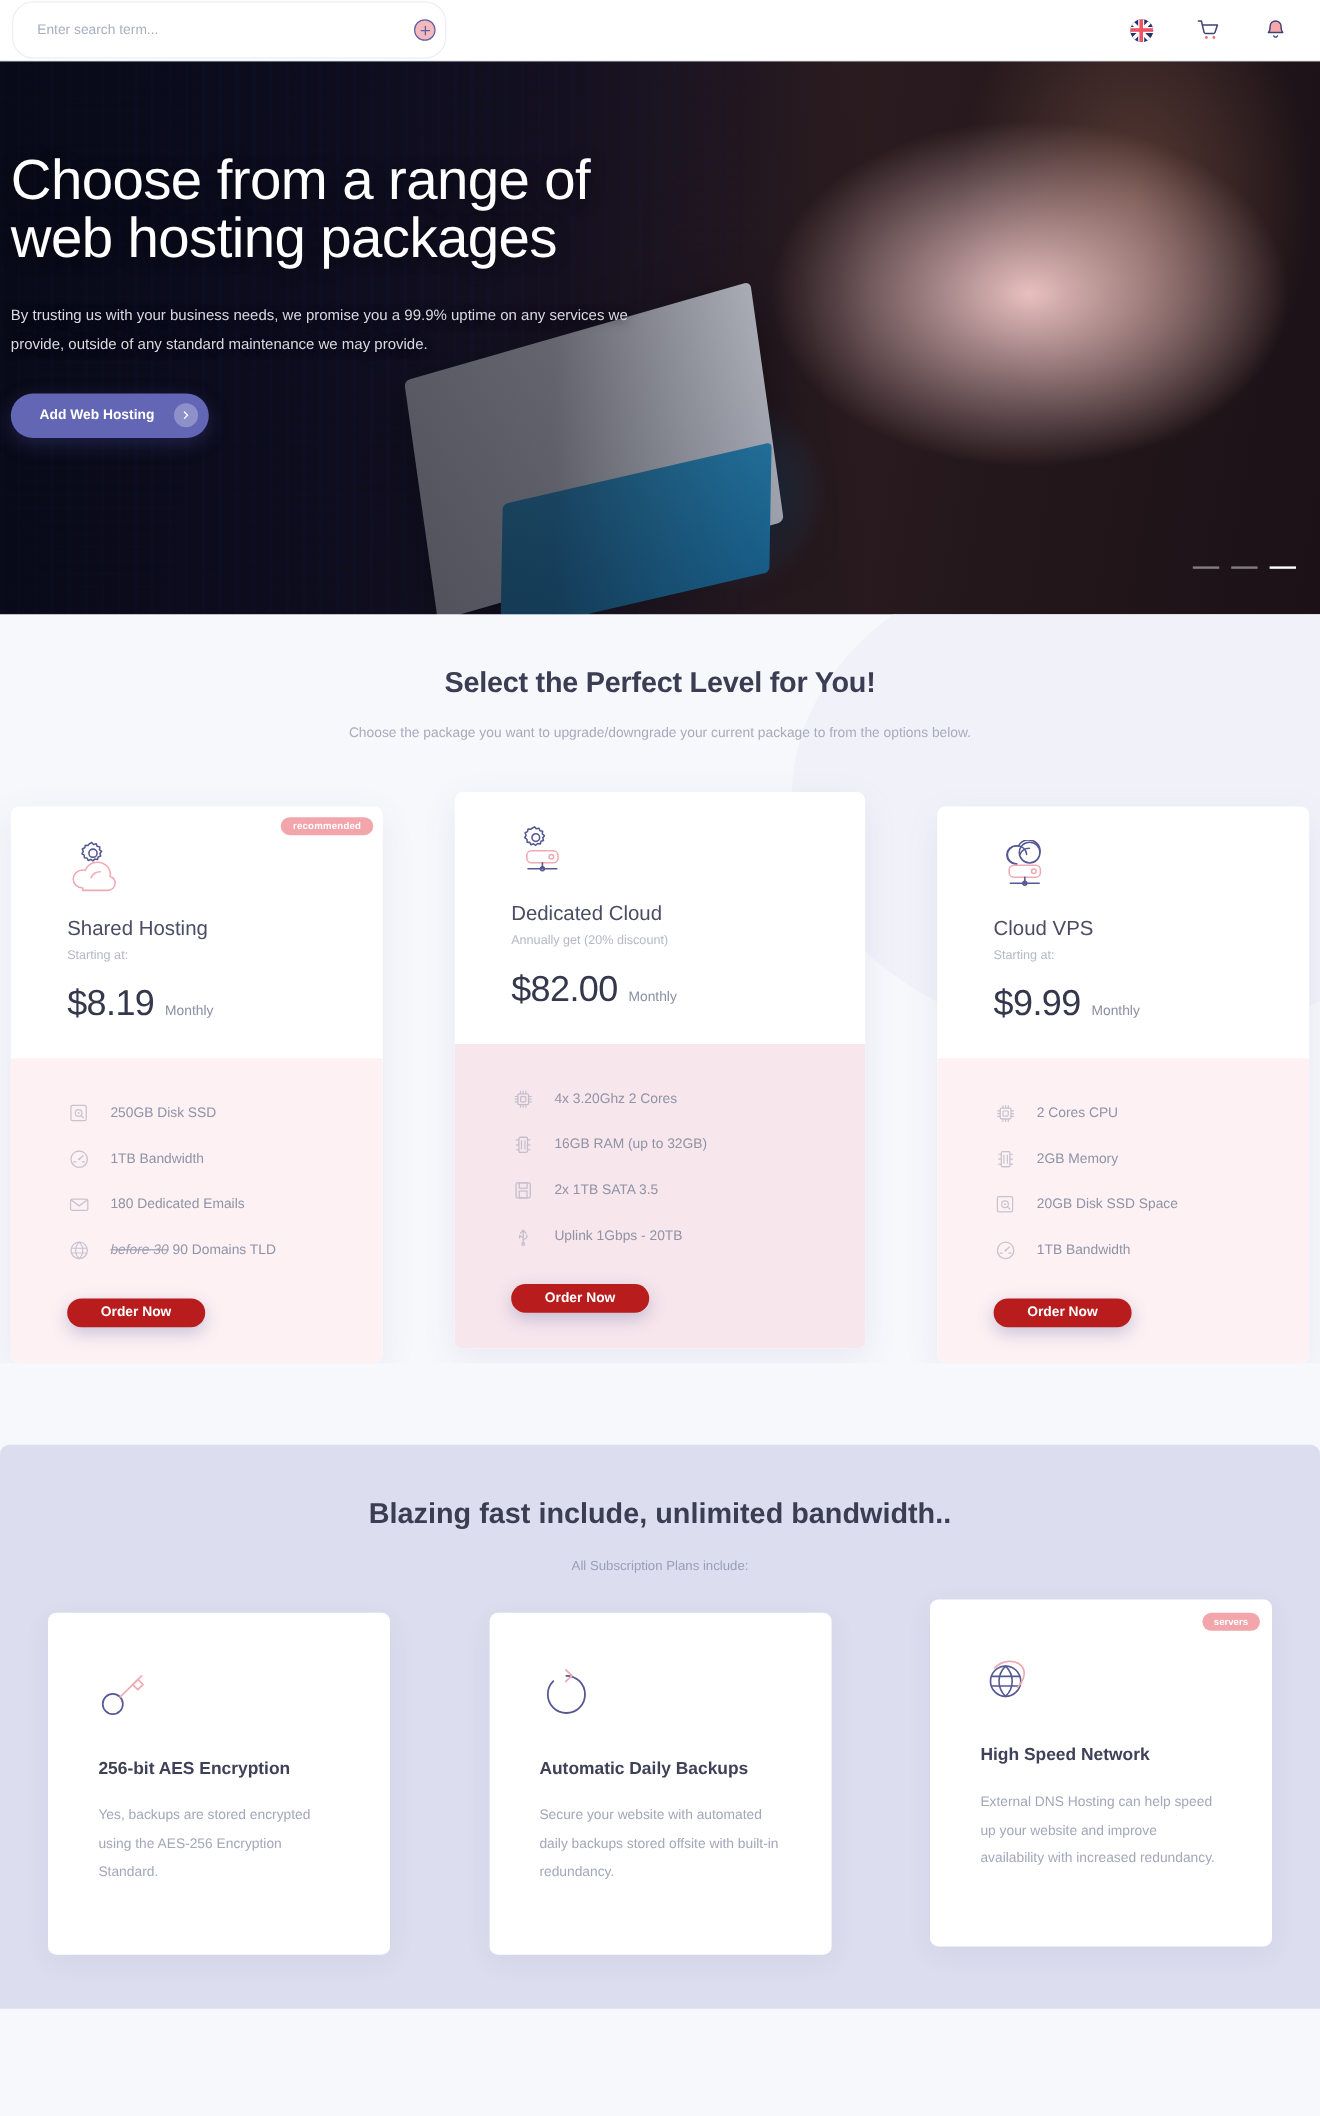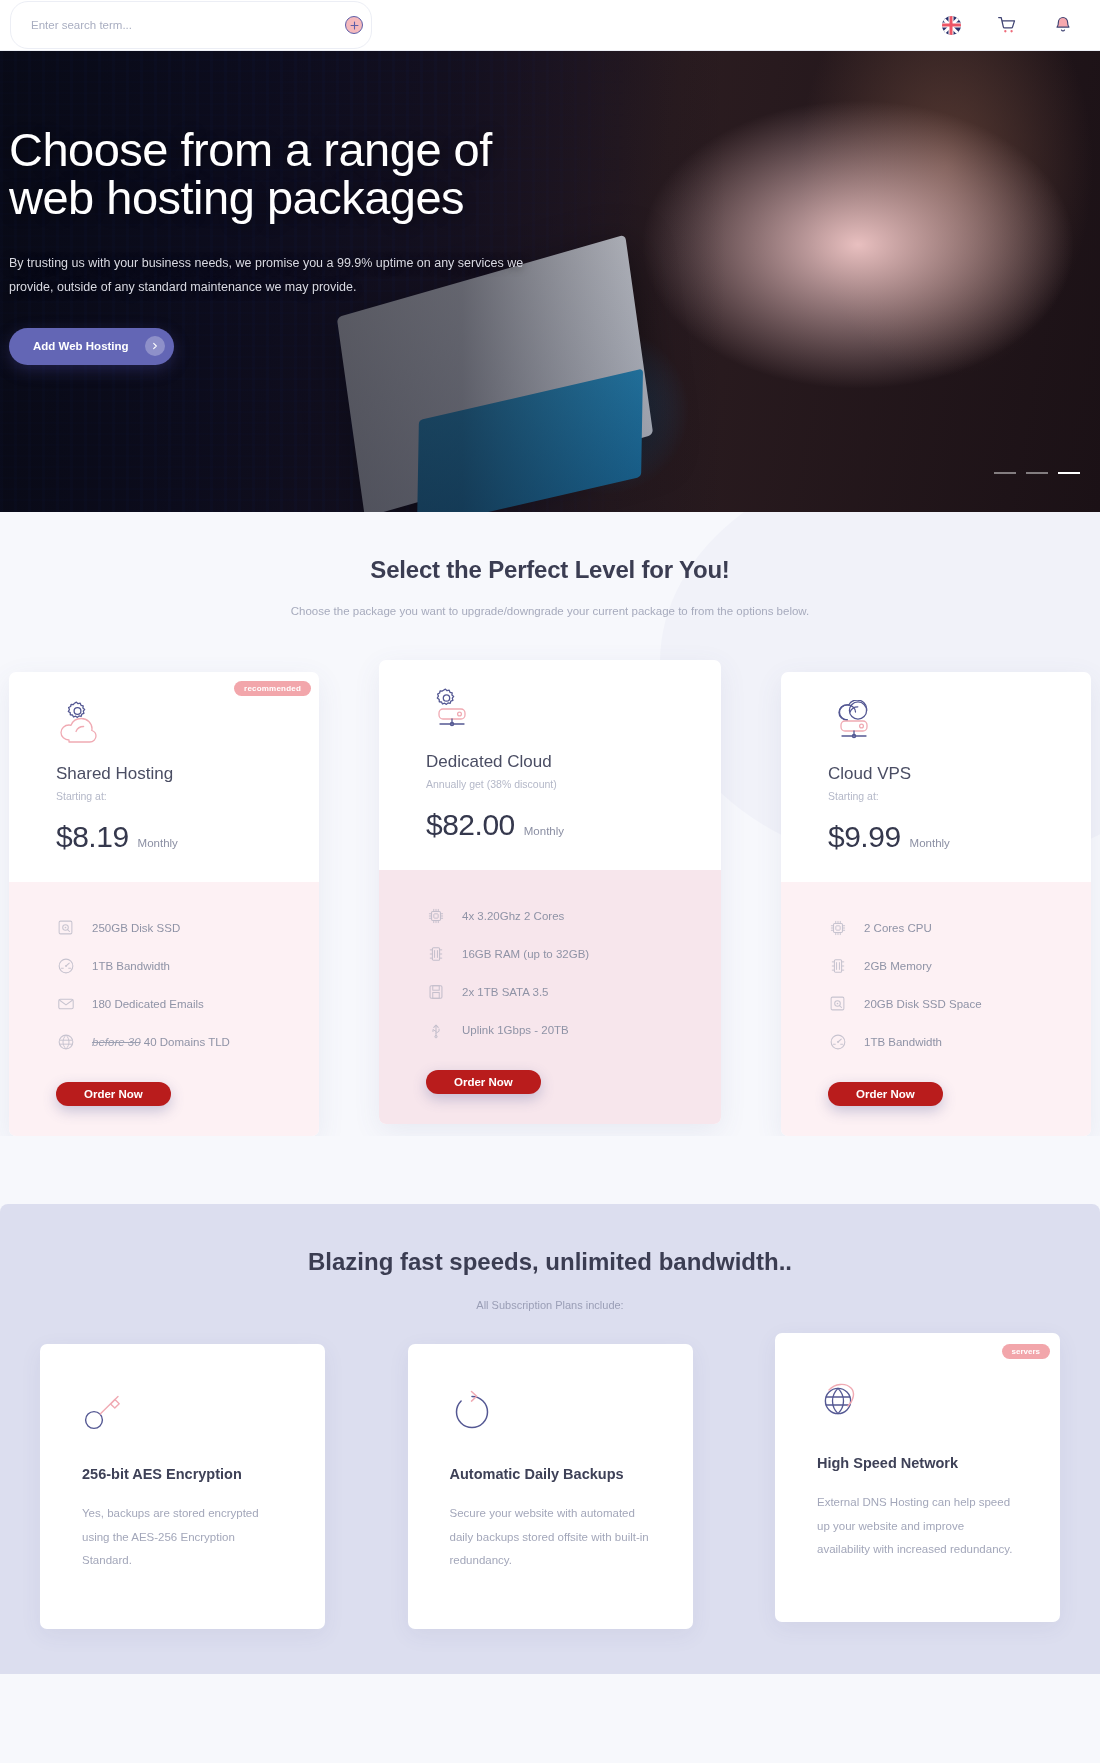--- a/index.html
+++ b/index.html
@@ -393,38 +393,38 @@
       <span class="ft"><span>180 Dedicated Emails</span></span>
     </div>
     <div class="feat">
       <span class="fi">
               <svg width="18" height="18" viewBox="0 0 20 20" fill="none">
       <circle cx="10" cy="10" r="7.6" stroke="#9b9fb2" stroke-width="1.2"></circle>
       <path d="M10 2.4c2.2 2.1 3.3 4.7 3.3 7.6S12.2 15.5 10 17.6c-2.2-2.1-3.3-4.7-3.3-7.6S7.8 4.5 10 2.4z" stroke="#9b9fb2" stroke-width="1.1"></path>
       <path d="M2.8 8h14.4M2.8 12.4h14.4" stroke="#9b9fb2" stroke-width="1.1"></path>
     </svg>
             </span>
-      <span class="ft"><s>before 30</s> <span>40 Domains TLD</span></span>
+      <span class="ft"><s>before 30</s> <span>90 Domains TLD</span></span>
     </div>
       <button class="order-btn">Order Now</button>
     </div>
       </div>
       <div class="card raised">
     <div class="card-top">
 
       <div class="card-icon"><svg width="50" height="48" viewBox="0 0 50 48" fill="none">
       <path d="M17.5 2.2l1.9-1.1 1.6 1.6 2.2-.5.8 2.1 2.2.5-.3 2.2 1.8 1.4-1.4 1.8.6 2.2-2.1.7-.6 2.2-2.2-.4-1.6 1.5-1.8-1.2-2.1.8-1-2-2.2-.2-.1-2.2L11.3 10l1.1-1.9-.8-2.1 2-1 .5-2.2 2.2.3z" stroke="#545893" stroke-width="1.3" stroke-linejoin="round"></path>
       <circle cx="20.5" cy="10" r="3.2" stroke="#545893" stroke-width="1.3"></circle>
       <rect x="13" y="21" width="26" height="10" rx="4" stroke="#f0aab3" stroke-width="1.3"></rect>
       <circle cx="33.5" cy="26" r="1.9" stroke="#f0aab3" stroke-width="1.3"></circle>
       <path d="M26 31v5M14 36h24" stroke="#545893" stroke-width="1.3" stroke-linecap="round"></path>
       <circle cx="26" cy="36" r="1.6" stroke="#545893" stroke-width="1.3"></circle>
     </svg></div>
       <div class="card-name">Dedicated Cloud</div>
-      <div class="card-starting">Annually get (38% discount)</div>
+      <div class="card-starting">Annually get (20% discount)</div>
       <div class="card-price-row">
         <span class="card-price">$82.00</span>
         <span class="card-period">Monthly</span>
       </div>
     </div>
     <div class="card-body">
       
     <div class="feat">
       <span class="fi">
               <svg width="18" height="18" viewBox="0 0 20 20" fill="none">
@@ -533,21 +533,21 @@
             </span>
       <span class="ft"><span>1TB Bandwidth</span></span>
     </div>
       <button class="order-btn">Order Now</button>
     </div>
       </div>
     </div>
 </div>
 
 <div class="features">
-  <h2 class="f-title">Blazing fast speeds, unlimited bandwidth..</h2>
+  <h2 class="f-title">Blazing fast include, unlimited bandwidth..</h2>
   <p class="f-sub">All Subscription Plans include:</p>
   <div class="f-cards">
       <div class="f-card">
 
     <div class="f-icon"><svg width="46" height="42" viewBox="0 0 46 42" fill="none">
       <circle cx="12" cy="30" r="8.4" stroke="#545893" stroke-width="1.4"></circle>
       <path d="M18.2 24L36 6.5" stroke="#f0aab3" stroke-width="1.4" stroke-linecap="round"></path>
       <path d="M28.6 13.9l4.2 4.2 4.4-4.3-4.2-4.2z" stroke="#f0aab3" stroke-width="1.4" stroke-linejoin="round"></path>
     </svg></div>
     <div class="f-name">256-bit AES Encryption</div>

